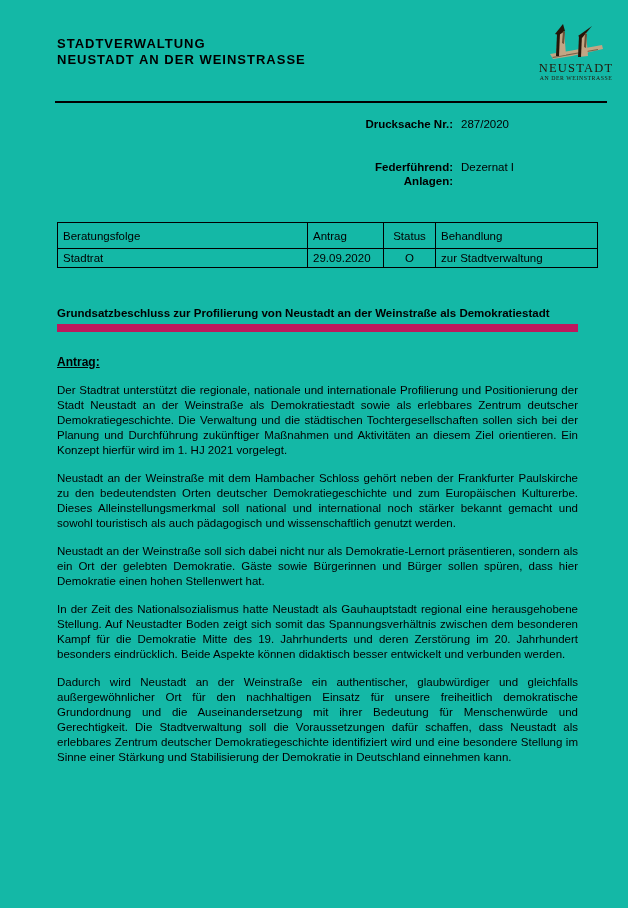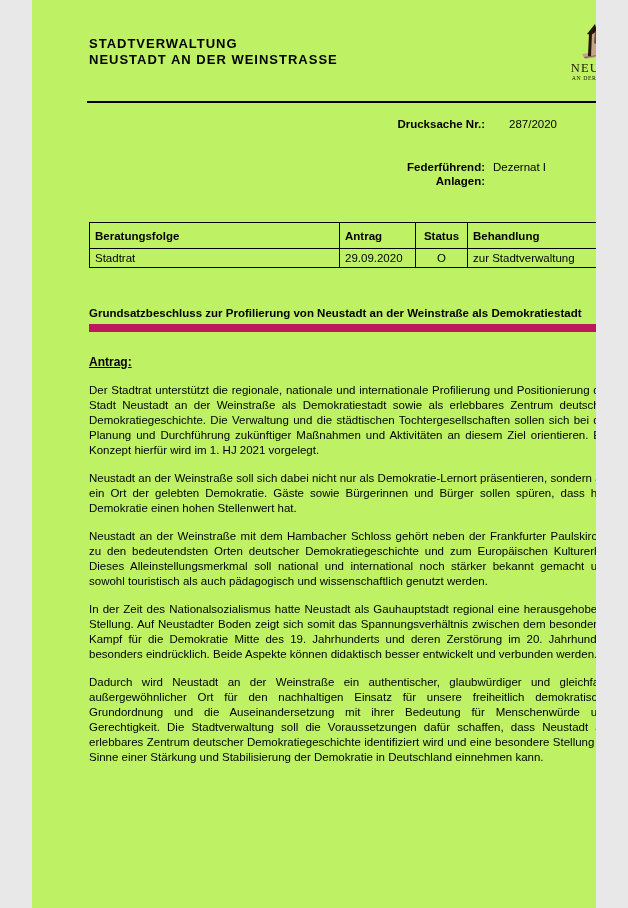--- a/index.html
+++ b/index.html
@@ -1,45 +1,45 @@
 <!DOCTYPE html>
 <html lang="de"><head>
 <meta charset="utf-8">
 <style>
   html,body { margin:0; padding:0; background:#e8e8e8; }
   .page {
-    position:relative; width:564px; height:908px; margin:0 auto;
-    background:#bef264; overflow:hidden;
+    position:relative; width:628px; height:908px; margin:0 auto;
+    background:#14b8a6; overflow:hidden;
     font-family:"Liberation Sans", sans-serif;
     font-size:11.5px; line-height:15px; color:#000;
   }
   
   .letterhead { position:absolute; left:57px; top:36px;
     font-weight:bold; font-size:13px; line-height:16px; letter-spacing:1px; }
   .logo { position:absolute; left:531px; top:22px; width:90px; text-align:center; }
   .logo svg { display:block; margin:0 auto; }
   .logo-name { font-family:"Liberation Serif", serif; font-size:12.5px; line-height:13px;
     letter-spacing:1.2px; color:#241509; white-space:nowrap; }
   .logo-sub { font-family:"Liberation Serif", serif; font-size:5.8px; line-height:7px;
     letter-spacing:0.55px; color:#241509; white-space:nowrap; }
   .header-rule { position:absolute; left:55px; top:101px; width:552px; height:2px;
     background:#000; }
   
   .meta-row { display:flex; }
   .meta-label { width:396px; text-align:right; font-weight:bold; }
   .meta-value { margin-left:8px; min-height:14px; }
-  .drucksache { position:absolute; left:57px; top:117px; width:540px;gap:16px; }
+  .drucksache { position:absolute; left:57px; top:117px; width:540px; }
   .meta-block { position:absolute; left:57px; top:160px; width:540px; line-height:14px; }
   
   .folge-table { position:absolute; left:57px; top:222px; width:540px;
     border-collapse:collapse; table-layout:fixed;
     font-size:11.5px; line-height:14px; }
   .folge-table th, .folge-table td { border:1.5px solid #000; padding:1px 5px;
     text-align:left; overflow:hidden; white-space:nowrap; }
-  .folge-table th { font-weight:bold; height:23px; vertical-align:middle; }
+  .folge-table th { font-weight:normal; height:23px; vertical-align:middle; }
   .folge-table td { height:16px; vertical-align:middle; }
   .col-beratung { width:250px; } .col-termin { width:76px; }
   .col-status { width:52px; } .col-behandlung { width:162px; }
   .cell-center { text-align:center !important; }
   
   .doc-title { position:absolute; left:57px; top:305px; width:521px;
     font-weight:bold; line-height:16px; border-bottom:8px solid #be185d;
     padding-bottom:3px; }
   
   .doc-body { position:absolute; left:57px; top:355px; width:521px; }
@@ -122,19 +122,19 @@
       </tr>
     </tbody>
   </table>
 
   <div class="doc-title">Grundsatzbeschluss zur Profilierung von Neustadt an der Weinstraße als Demokratiestadt</div>
 
   <div class="doc-body">
     <h3 class="section-heading">Antrag:</h3>
     <p>Der Stadtrat unterstützt die regionale, nationale und internationale Profilierung und Positionierung der Stadt Neustadt an der Weinstraße als Demokratiestadt sowie als erlebbares Zentrum deutscher Demokratiegeschichte. Die Verwaltung und die städtischen Tochtergesellschaften sollen sich bei der Planung und Durchführung zukünftiger Maßnahmen und Aktivitäten an diesem Ziel orientieren. Ein Konzept hierfür wird im 1. HJ 2021 vorgelegt.</p>
 
+    <p>Neustadt an der Weinstraße mit dem Hambacher Schloss gehört neben der Frankfurter Paulskirche zu den bedeutendsten Orten deutscher Demokratiegeschichte und zum Europäischen Kulturerbe. Dieses Alleinstellungsmerkmal soll national und international noch stärker bekannt gemacht und sowohl touristisch als auch pädagogisch und wissenschaftlich genutzt werden.</p>
     <p>Neustadt an der Weinstraße soll sich dabei nicht nur als Demokratie-Lernort präsentieren, sondern als ein Ort der gelebten Demokratie. Gäste sowie Bürgerinnen und Bürger sollen spüren, dass hier Demokratie einen hohen Stellenwert hat.</p>
-    <p>Neustadt an der Weinstraße mit dem Hambacher Schloss gehört neben der Frankfurter Paulskirche zu den bedeutendsten Orten deutscher Demokratiegeschichte und zum Europäischen Kulturerbe. Dieses Alleinstellungsmerkmal soll national und international noch stärker bekannt gemacht und sowohl touristisch als auch pädagogisch und wissenschaftlich genutzt werden.</p>
     <p>In der Zeit des Nationalsozialismus hatte Neustadt als Gauhauptstadt regional eine herausgehobene Stellung. Auf Neustadter Boden zeigt sich somit das Spannungsverhältnis zwischen dem besonderen Kampf für die Demokratie Mitte des 19. Jahrhunderts und deren Zerstörung im 20. Jahrhundert besonders eindrücklich. Beide Aspekte können didaktisch besser entwickelt und verbunden werden.</p>
     <p>Dadurch wird Neustadt an der Weinstraße ein authentischer, glaubwürdiger und gleichfalls außergewöhnlicher Ort für den nachhaltigen Einsatz für unsere freiheitlich demokratische Grundordnung und die Auseinandersetzung mit ihrer Bedeutung für Menschenwürde und Gerechtigkeit. Die Stadtverwaltung soll die Voraussetzungen dafür schaffen, dass Neustadt als erlebbares Zentrum deutscher Demokratiegeschichte identifiziert wird und eine besondere Stellung im Sinne einer Stärkung und Stabilisierung der Demokratie in Deutschland einnehmen kann.</p>
   </div>
 
 </div>
 
 </body></html>

